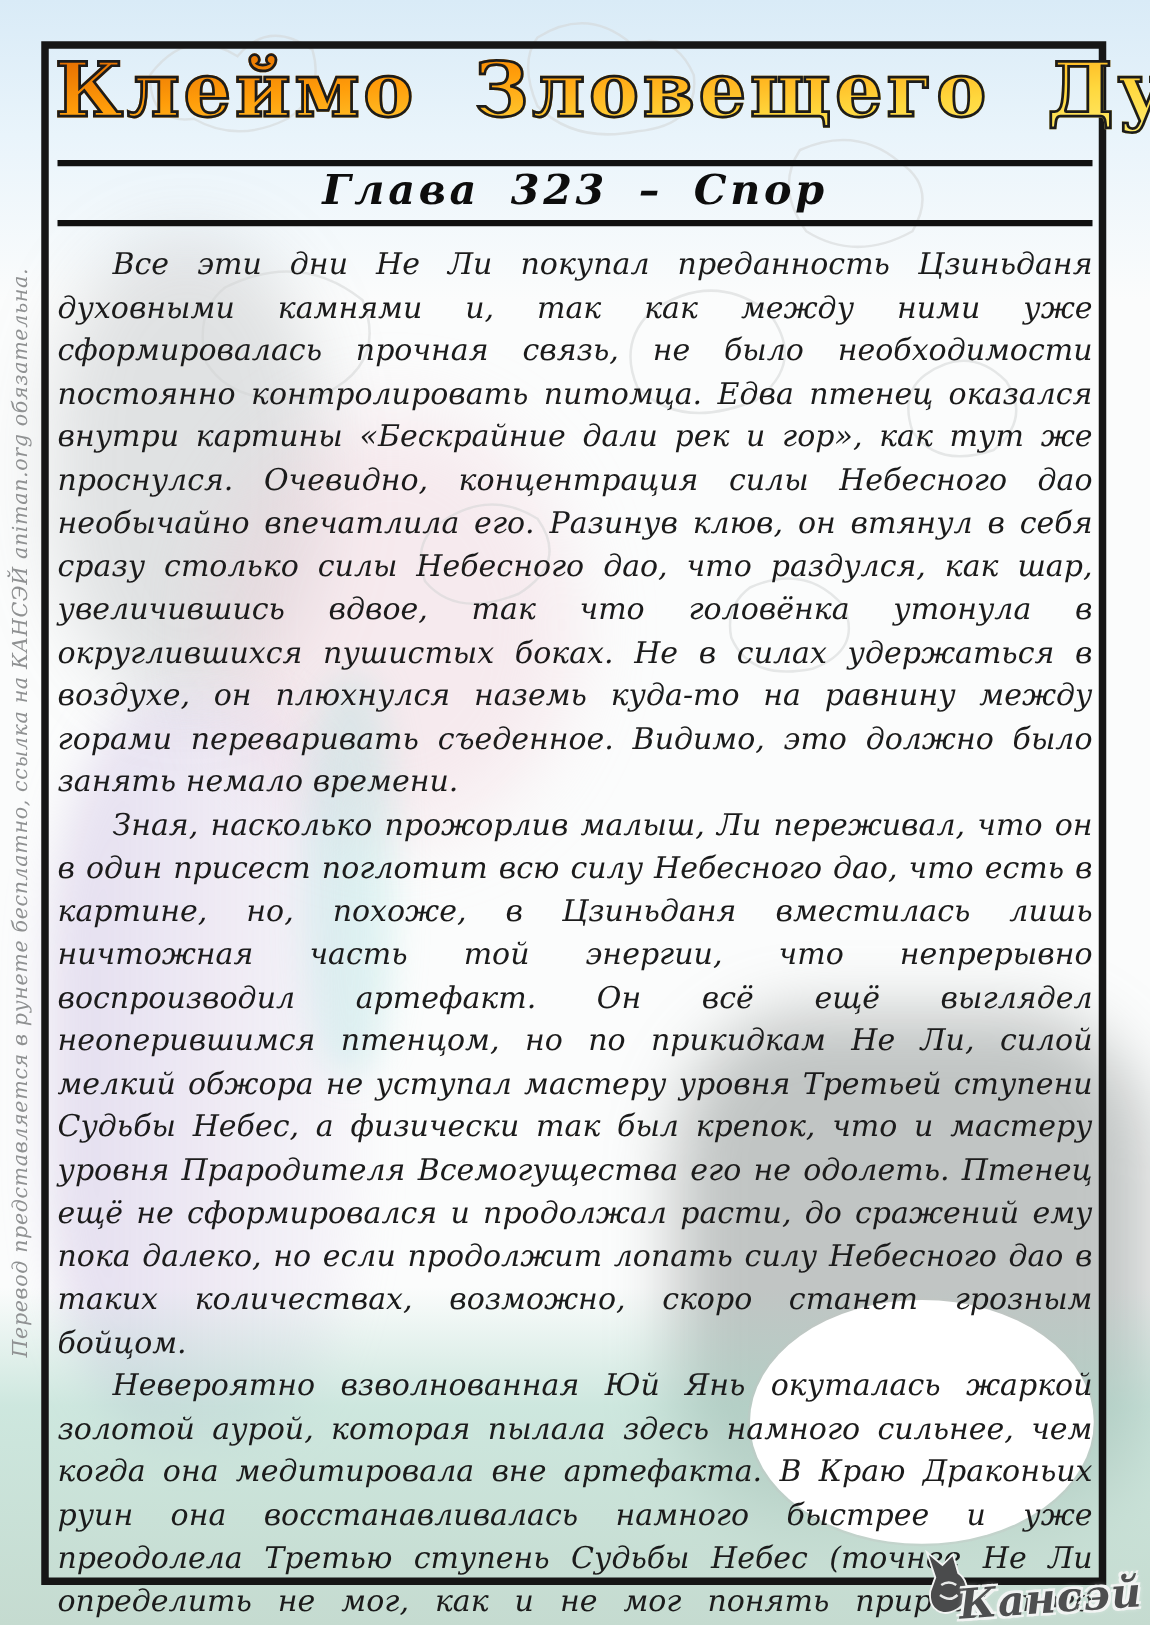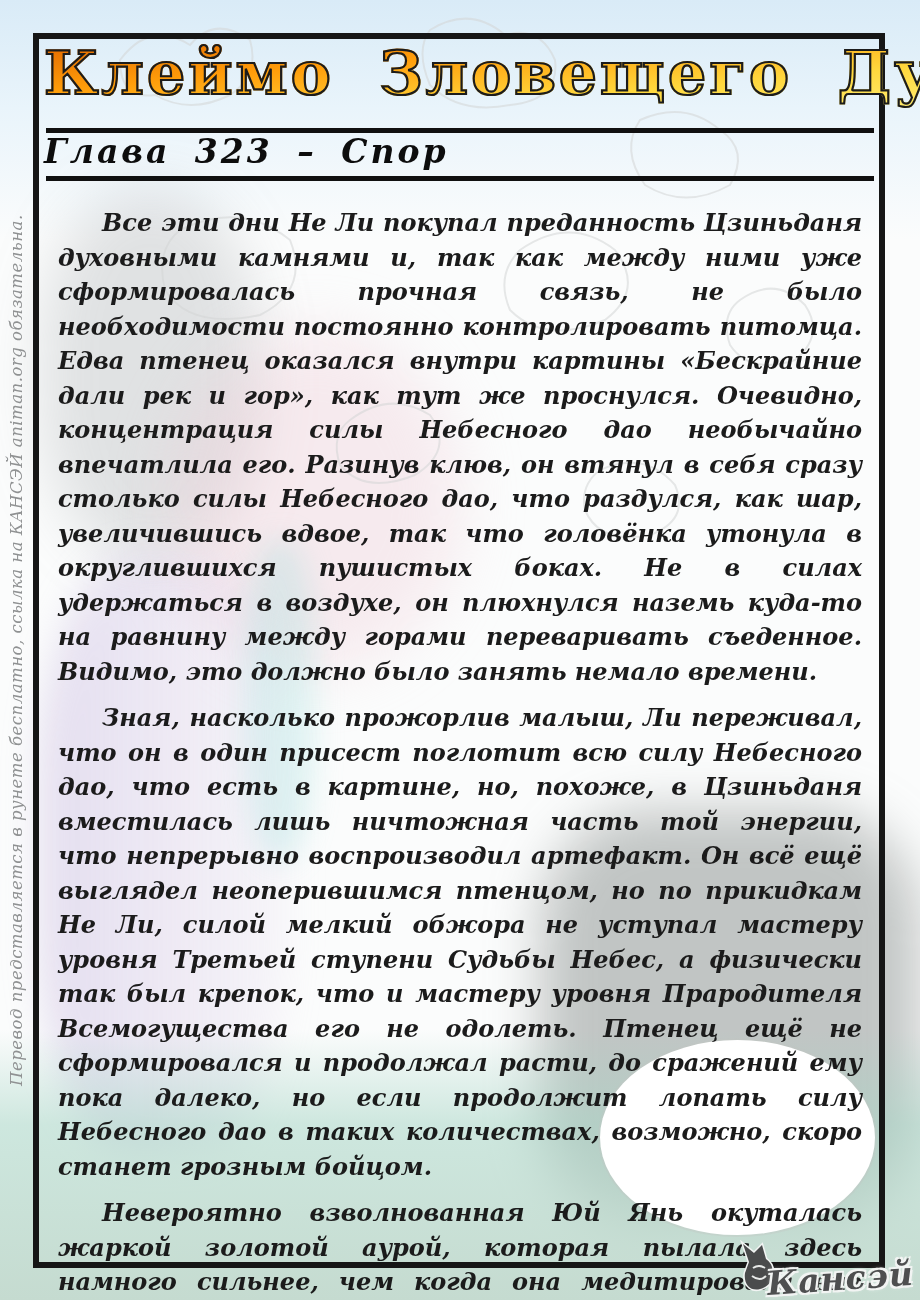--- a/index.html
+++ b/index.html
@@ -80,42 +80,42 @@
   .rule {
     position: absolute; z-index: 3;
     left: 46px; width: 828px; height: 5px;
     background: #101010;
   }
   .rule-top { top: 128px; }
   .rule-bottom { top: 176px; }
   .chapter {
     position: absolute; z-index: 3;
     left: 44px; top: 132px; width: 832px;
-    margin: 0; 
+    margin: 0; text-align: center;
     font-family: "DejaVu Serif", serif;
     font-weight: bold;
     font-style: italic;
     font-size: 33px;
     letter-spacing: 3px;
     word-spacing: 10px;
     color: #0d0d0d;
   }
 
   
   .story {
     position: absolute; z-index: 3;
     left: 46px; top: 194px; width: 828px;
     font-family: "DejaVu Serif", serif;
     font-style: italic;
     font-size: 24px;
     line-height: 34.5px;
     color: #1b1b1b;
     text-align: justify;
   }
-  .story p { margin: 12px; text-indent: 44px; font-weight: bold; }
+  .story p { margin: 0; text-indent: 44px; }
 
   
   .side-note {
     position: absolute; z-index: 4;
     left: 1px; top: 0; height: 1300px; width: 30px;
     display: flex; align-items: center; justify-content: center;
     writing-mode: vertical-rl;
     transform: rotate(180deg);
     font-family: "DejaVu Serif", serif;
     font-style: italic;

